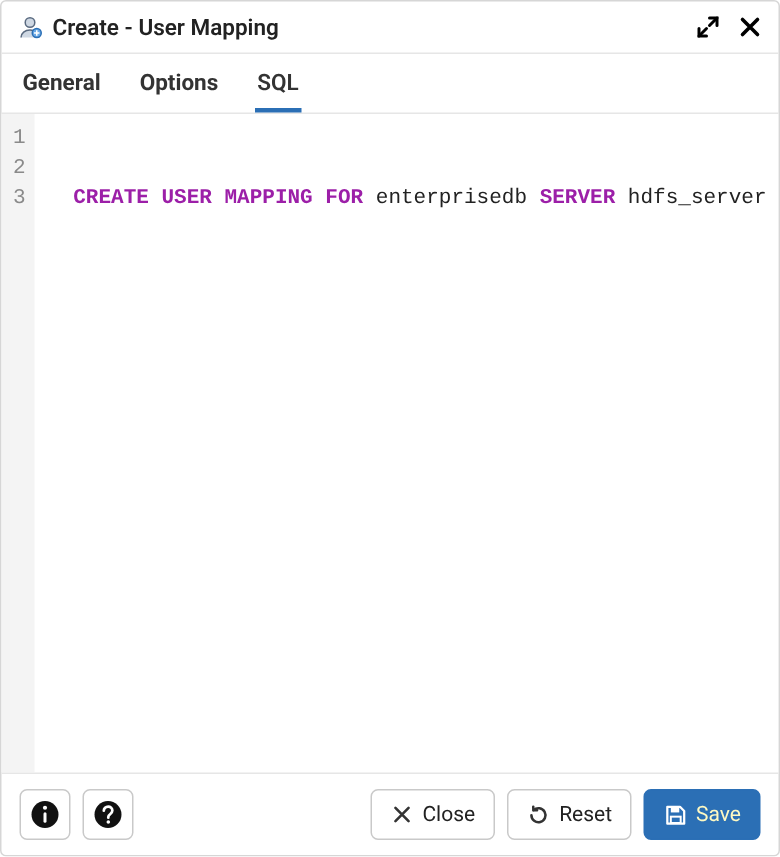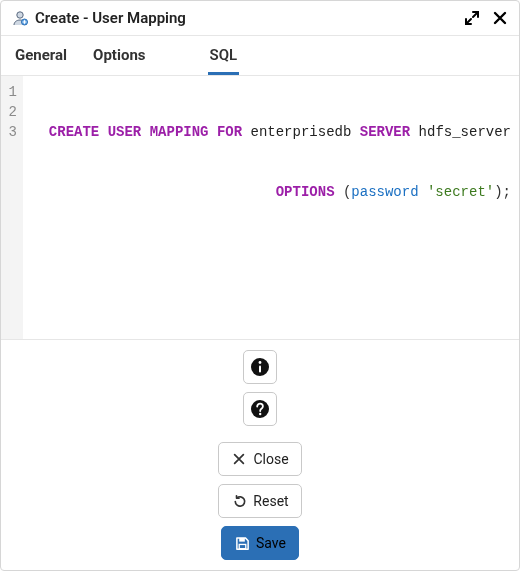--- a/index.html
+++ b/index.html
@@ -53,21 +53,20 @@
     padding: 10px 2px 8px 2px;
     font-size: 15px;
     color: #333;
     cursor: pointer;
     border-bottom: 3px solid transparent;
     font-weight: bold;
   }
   .tab.active {
     font-weight: 600;
     border-bottom-color: #2b6fb5;
-    margin-left: 38px;
   }
   .editor {
     flex: 1 1 auto;
     display: flex;
     flex-direction: row;
     font-family: "SFMono-Regular", Consolas, "Liberation Mono", Menlo, monospace;
     font-size: 14px;
     line-height: 20px;
     overflow: hidden;
     background: #fff;
@@ -89,25 +88,24 @@
     text-align: right;
   }
   .code .row { height: 20px; }
   .kw { color: #9c1fa8; font-weight: 600; }
   .id { color: #222; }
   .fn { color: #1a6fc2; }
   .str { color: #3d7a1f; }
   .punct { color: #333; }
   .footer {
     display: flex;
-    align-items: center;
+    align-items: flex-start;
     padding: 10px 12px;
     border-top: 1px solid #e6e6e6;
     gap: 8px;
-    flex-direction: column;
   }
   .spacer { flex: 1; }
   .icon-btn {
     width: 34px; height: 34px;
     border: 1px solid #c9c9c9;
     border-radius: 5px;
     background: #fff;
     display: flex; align-items: center; justify-content: center;
     cursor: pointer;
   }
@@ -119,21 +117,21 @@
     background: #fff;
     display: flex; align-items: center; justify-content: center;
     gap: 6px;
     font-size: 14px;
     cursor: pointer;
     color: #222;
   }
   .btn.primary {
     background: #2b6fb5;
     border-color: #2b6fb5;
-    color: #000000;
+    color: #fef9c3;
   }
   .btn .bicon { width: 16px; height: 16px; display:flex; align-items:center; justify-content:center; }
   svg { display:block; }
 </style>
 </head>
 <body>
 
 <div class="dialog">
 
   <div class="titlebar">
@@ -168,21 +166,20 @@
   </div>
 
   <div class="editor">
     <div class="gutter">
       <div>1</div>
       <div>2</div>
       <div>3</div>
     </div>
     <div class="code">
       <div class="row"><span class="kw">CREATE</span> <span class="kw">USER</span> <span class="kw">MAPPING</span> <span class="kw">FOR</span> <span class="id">enterprisedb</span> <span class="kw">SERVER</span> <span class="id">hdfs_server</span></div>
-      <div class="row"><span>    </span><span class="kw">OPTIONS</span> <span class="punct">(</span><span class="fn">password</span> <span class="str">'secret'</span><span class="punct">)</span><span class="punct">;</span></div>
       <div class="row"></div>
     </div>
   </div>
 
   <div class="footer">
     <div class="icon-btn">
       <span>
         <svg viewBox="0 0 20 20" width="20" height="20">
           <circle cx="10" cy="10" r="9" fill="#111"></circle>
           <rect x="9" y="8.5" width="2" height="7" fill="#fff" rx="1"></rect>

